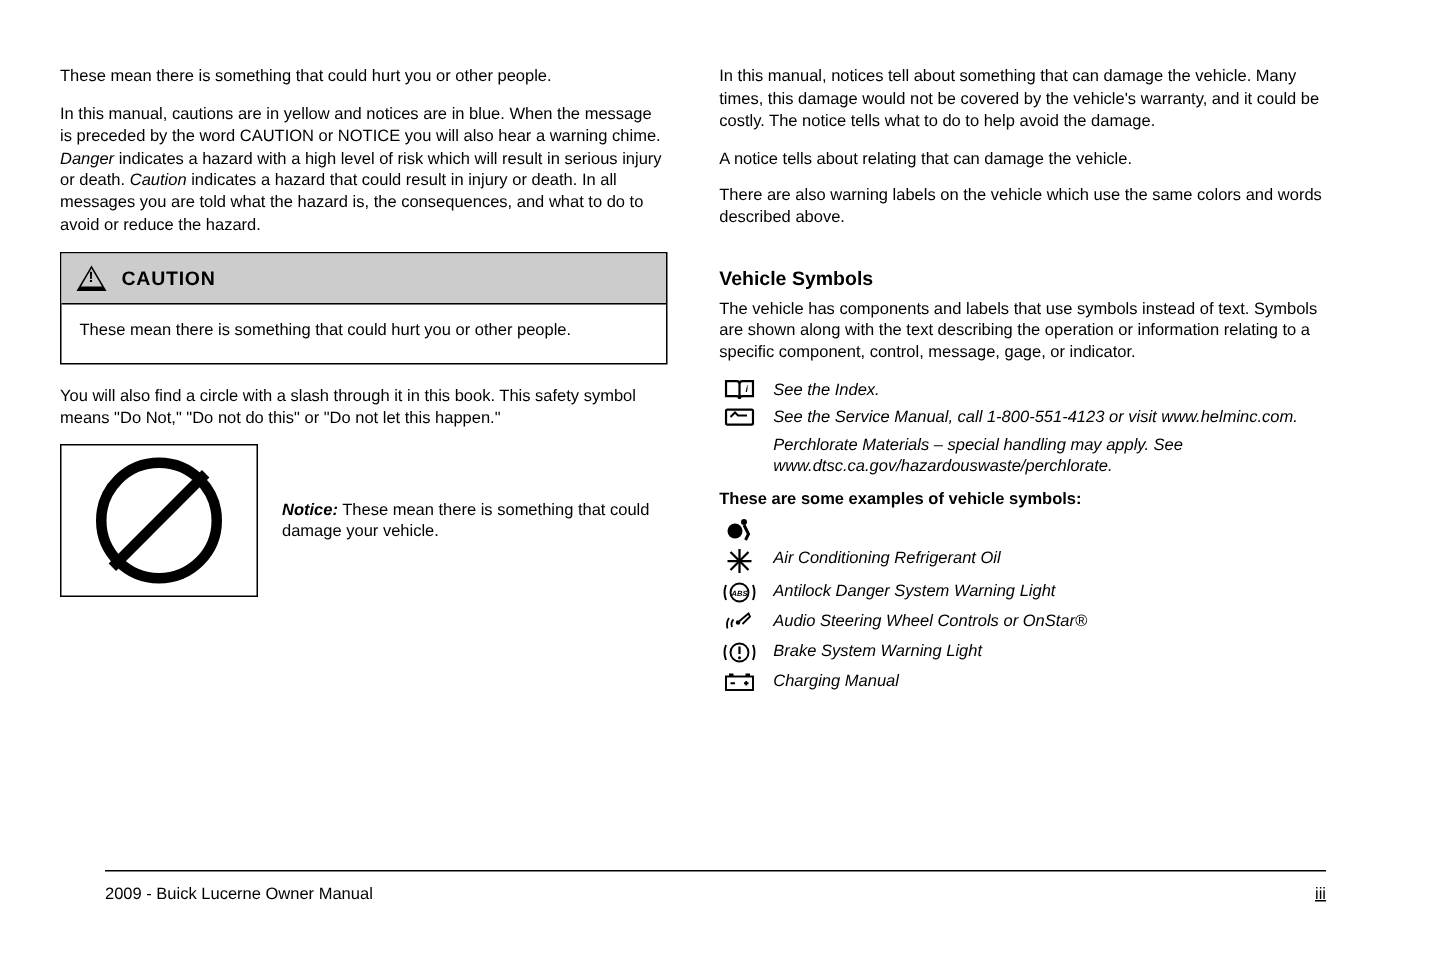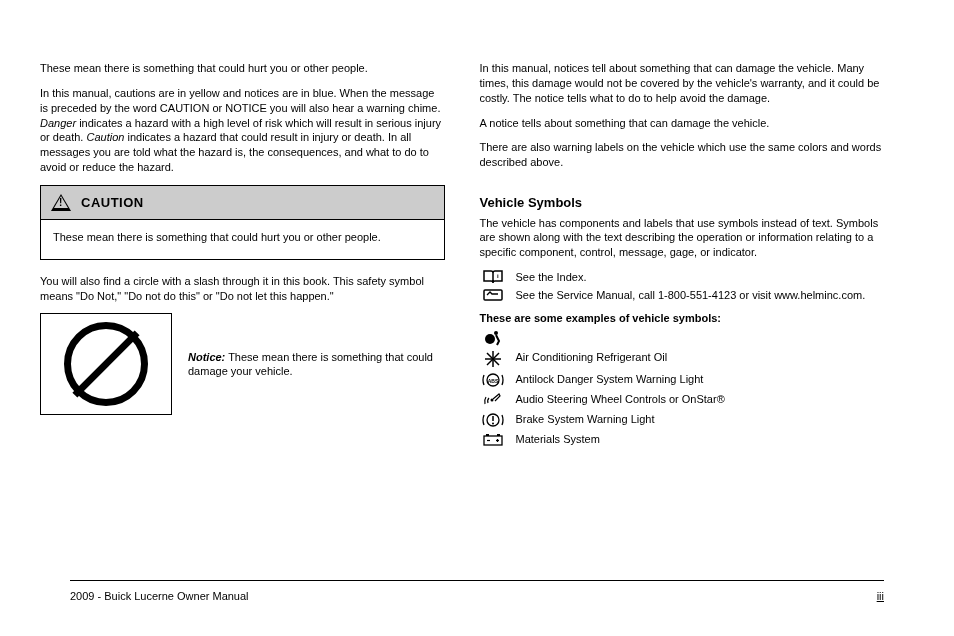--- a/index.html
+++ b/index.html
@@ -7,21 +7,21 @@
     padding: 0;
     width: 954px;
     height: 636px;
     font-family: Arial, Helvetica, sans-serif;
     font-size: 11px;
     color: #000;
     position: relative;
     background: #fff;
   }
   .page {
-    padding: 61px 70px 20px 40px;
+    padding: 44px 70px 20px 40px;
     display: flex;
     gap: 35px;
     justify-content: center;
   }
   .col {
     flex: 1;
     min-width: 0;
   }
   .col-left p, .col-right p {
     margin: 0 0 10px 0;
@@ -105,20 +105,21 @@
   .notice-strong {
     font-style: italic;
     font-weight: bold;
   }
   .sym-row {
     display: flex;
     gap: 10px;
     align-items: flex-start;
     margin: 4px 0;
     line-height: 1.3;
+    font-style: italic;
   }
   .sym-icon {
     width: 26px;
     text-align: center;
     flex-shrink: 0;
   }
   .sym-icon svg {
     display: block;
     margin: 0 auto;
   }
@@ -177,21 +178,21 @@
         <div class="no-symbol"></div>
       </div>
       <div class="notice-text">
         <span class="notice-strong">Notice:</span><span> These mean there is something that could damage your vehicle.</span>
       </div>
     </div>
   </div>
 
   <div class="col col-right">
     <p>In this manual, notices tell about something that can damage the vehicle. Many times, this damage would not be covered by the vehicle's warranty, and it could be costly. The notice tells what to do to help avoid the damage.</p>
-    <p>A notice tells about something that can damage the vehicle.</p>
+    <p>A notice tells about relating that can damage the vehicle.</p>
     <p>There are also warning labels on the vehicle which use the same colors and words described above.</p>
 
     <p style="font-weight:bold;font-size:13px;margin:24px 0 4px 0">Vehicle Symbols</p>
     <p>The vehicle has components and labels that use symbols instead of text. Symbols are shown along with the text describing the operation or information relating to a specific component, control, message, gage, or indicator.</p>
 
     <div class="sym-row">
       <div class="sym-icon">
         <svg width="20" height="14" viewBox="0 0 20 14">
             <path d="M1 1 h7 q2 0 2 2 v10 q0-2-2-2 H1 Z M19 1 h-7 q-2 0-2 2 v10 q0-2 2-2 h7 Z" fill="none" stroke="#000" stroke-width="1.5"></path>
             <text x="14" y="8" font-size="6" font-weight="bold">i</text>
@@ -200,20 +201,24 @@
       <div class="sym-label">See the Index.</div>
     </div>
     <div class="sym-row">
       <div class="sym-icon">
         <svg width="20" height="14" viewBox="0 0 20 14">
             <rect x="1" y="2" width="18" height="10" rx="1" fill="none" stroke="#000" stroke-width="1.5"></rect>
             <path d="M4 7 l3-3 l2 2 l6 0" fill="none" stroke="#000" stroke-width="1.3"></path>
           </svg>
       </div>
       <div class="sym-label">See the Service Manual, call 1-800-551-4123 or visit www.helminc.com.</div>
+    </div>
+    <div class="sym-row">
+      <div class="sym-icon"></div>
+      <div class="sym-label">Perchlorate Materials – special handling may apply. See www.dtsc.ca.gov/hazardouswaste/perchlorate.</div>
     </div>
 
     <p style="font-weight:bold;margin:8px 0 4px 0">These are some examples of vehicle symbols:</p>
 
     <div class="sym-row">
       <div class="sym-icon">
         <svg width="18" height="16" viewBox="0 0 18 16">
             <circle cx="6" cy="9" r="5" fill="#000"></circle>
             <circle cx="12" cy="3" r="2" fill="#000"></circle>
             <path d="M12 5 l3 6 l-2 4" stroke="#000" stroke-width="2" fill="none"></path>
@@ -268,21 +273,21 @@
       <div class="sym-icon">
         <svg width="22" height="14" viewBox="0 0 22 14">
             <rect x="2" y="4" width="18" height="9" fill="none" stroke="#000" stroke-width="1.3"></rect>
             <rect x="4" y="2" width="3" height="2" fill="#000"></rect>
             <rect x="15" y="2" width="3" height="2" fill="#000"></rect>
             <line x1="5" y1="8.5" x2="8" y2="8.5" stroke="#000" stroke-width="1.2"></line>
             <line x1="14" y1="8.5" x2="17" y2="8.5" stroke="#000" stroke-width="1.2"></line>
             <line x1="15.5" y1="7" x2="15.5" y2="10" stroke="#000" stroke-width="1.2"></line>
           </svg>
       </div>
-      <div class="sym-label">Materials System</div>
+      <div class="sym-label">Charging Manual</div>
     </div>
 
   </div>
 </div>
 
 <div class="footer-line"></div>
 <div class="footer-left">2009 - Buick Lucerne Owner Manual</div>
 <div class="footer-right">iii</div>
 
 </body></html>

